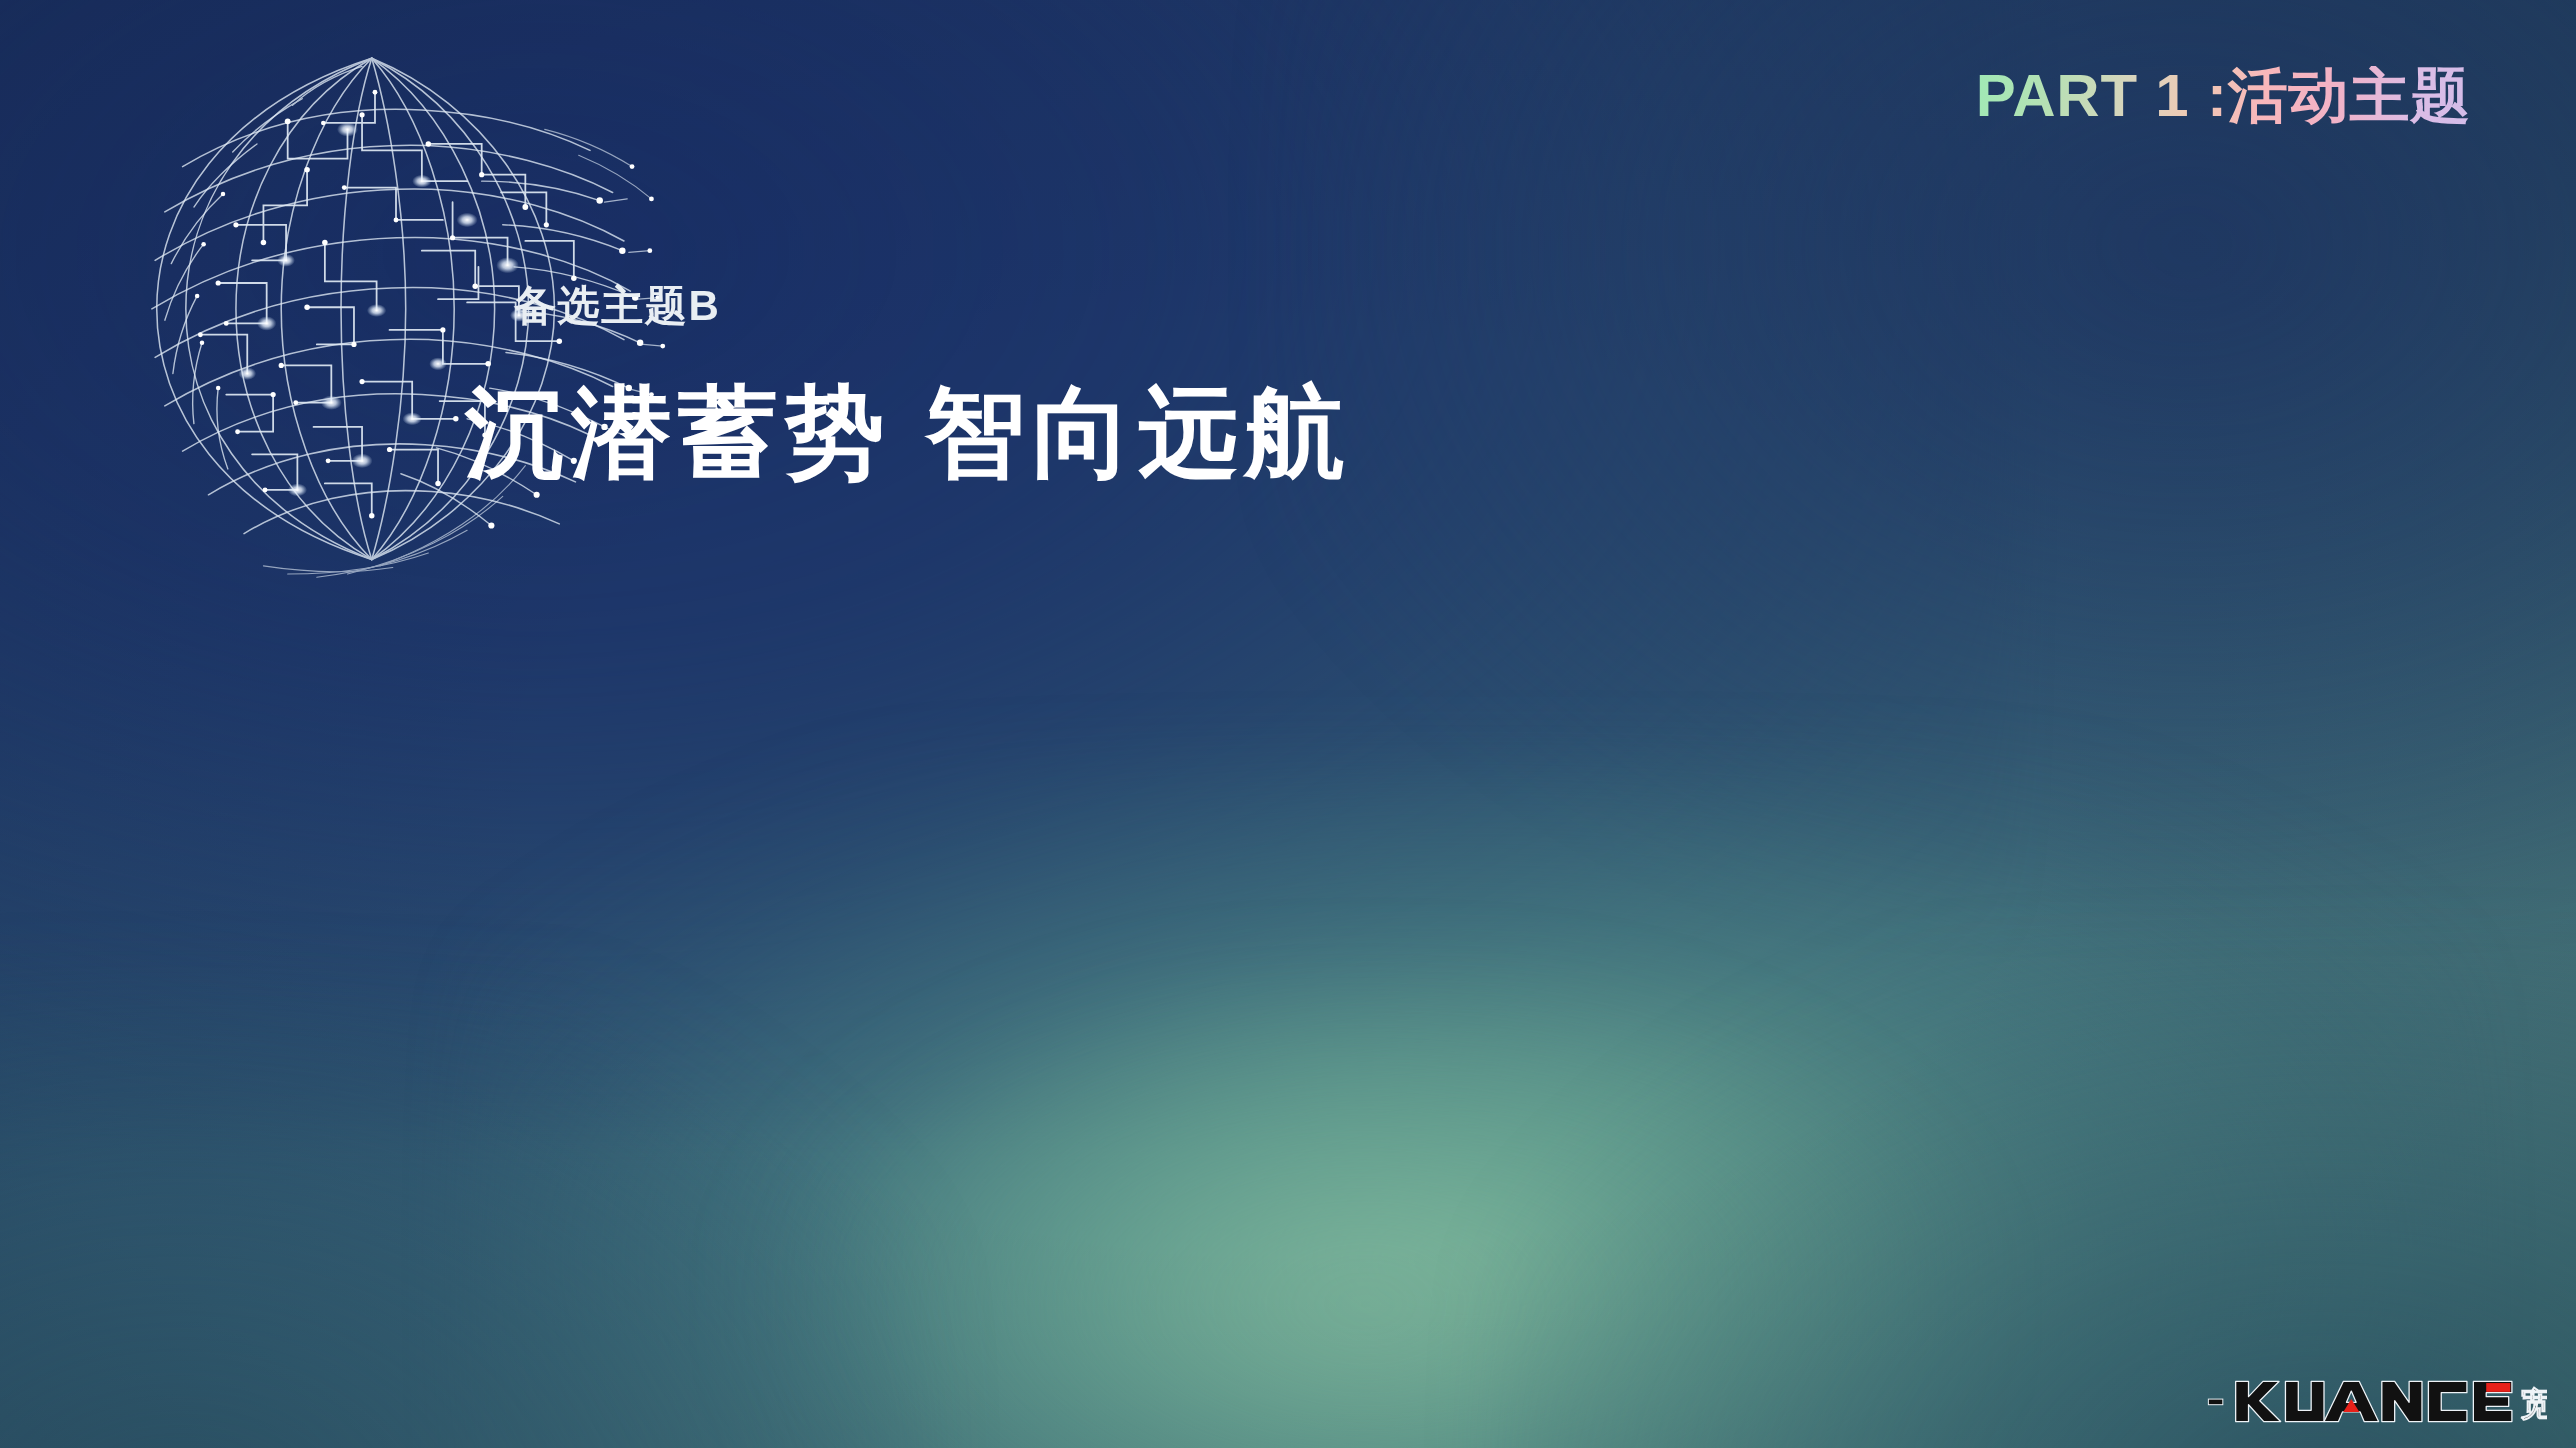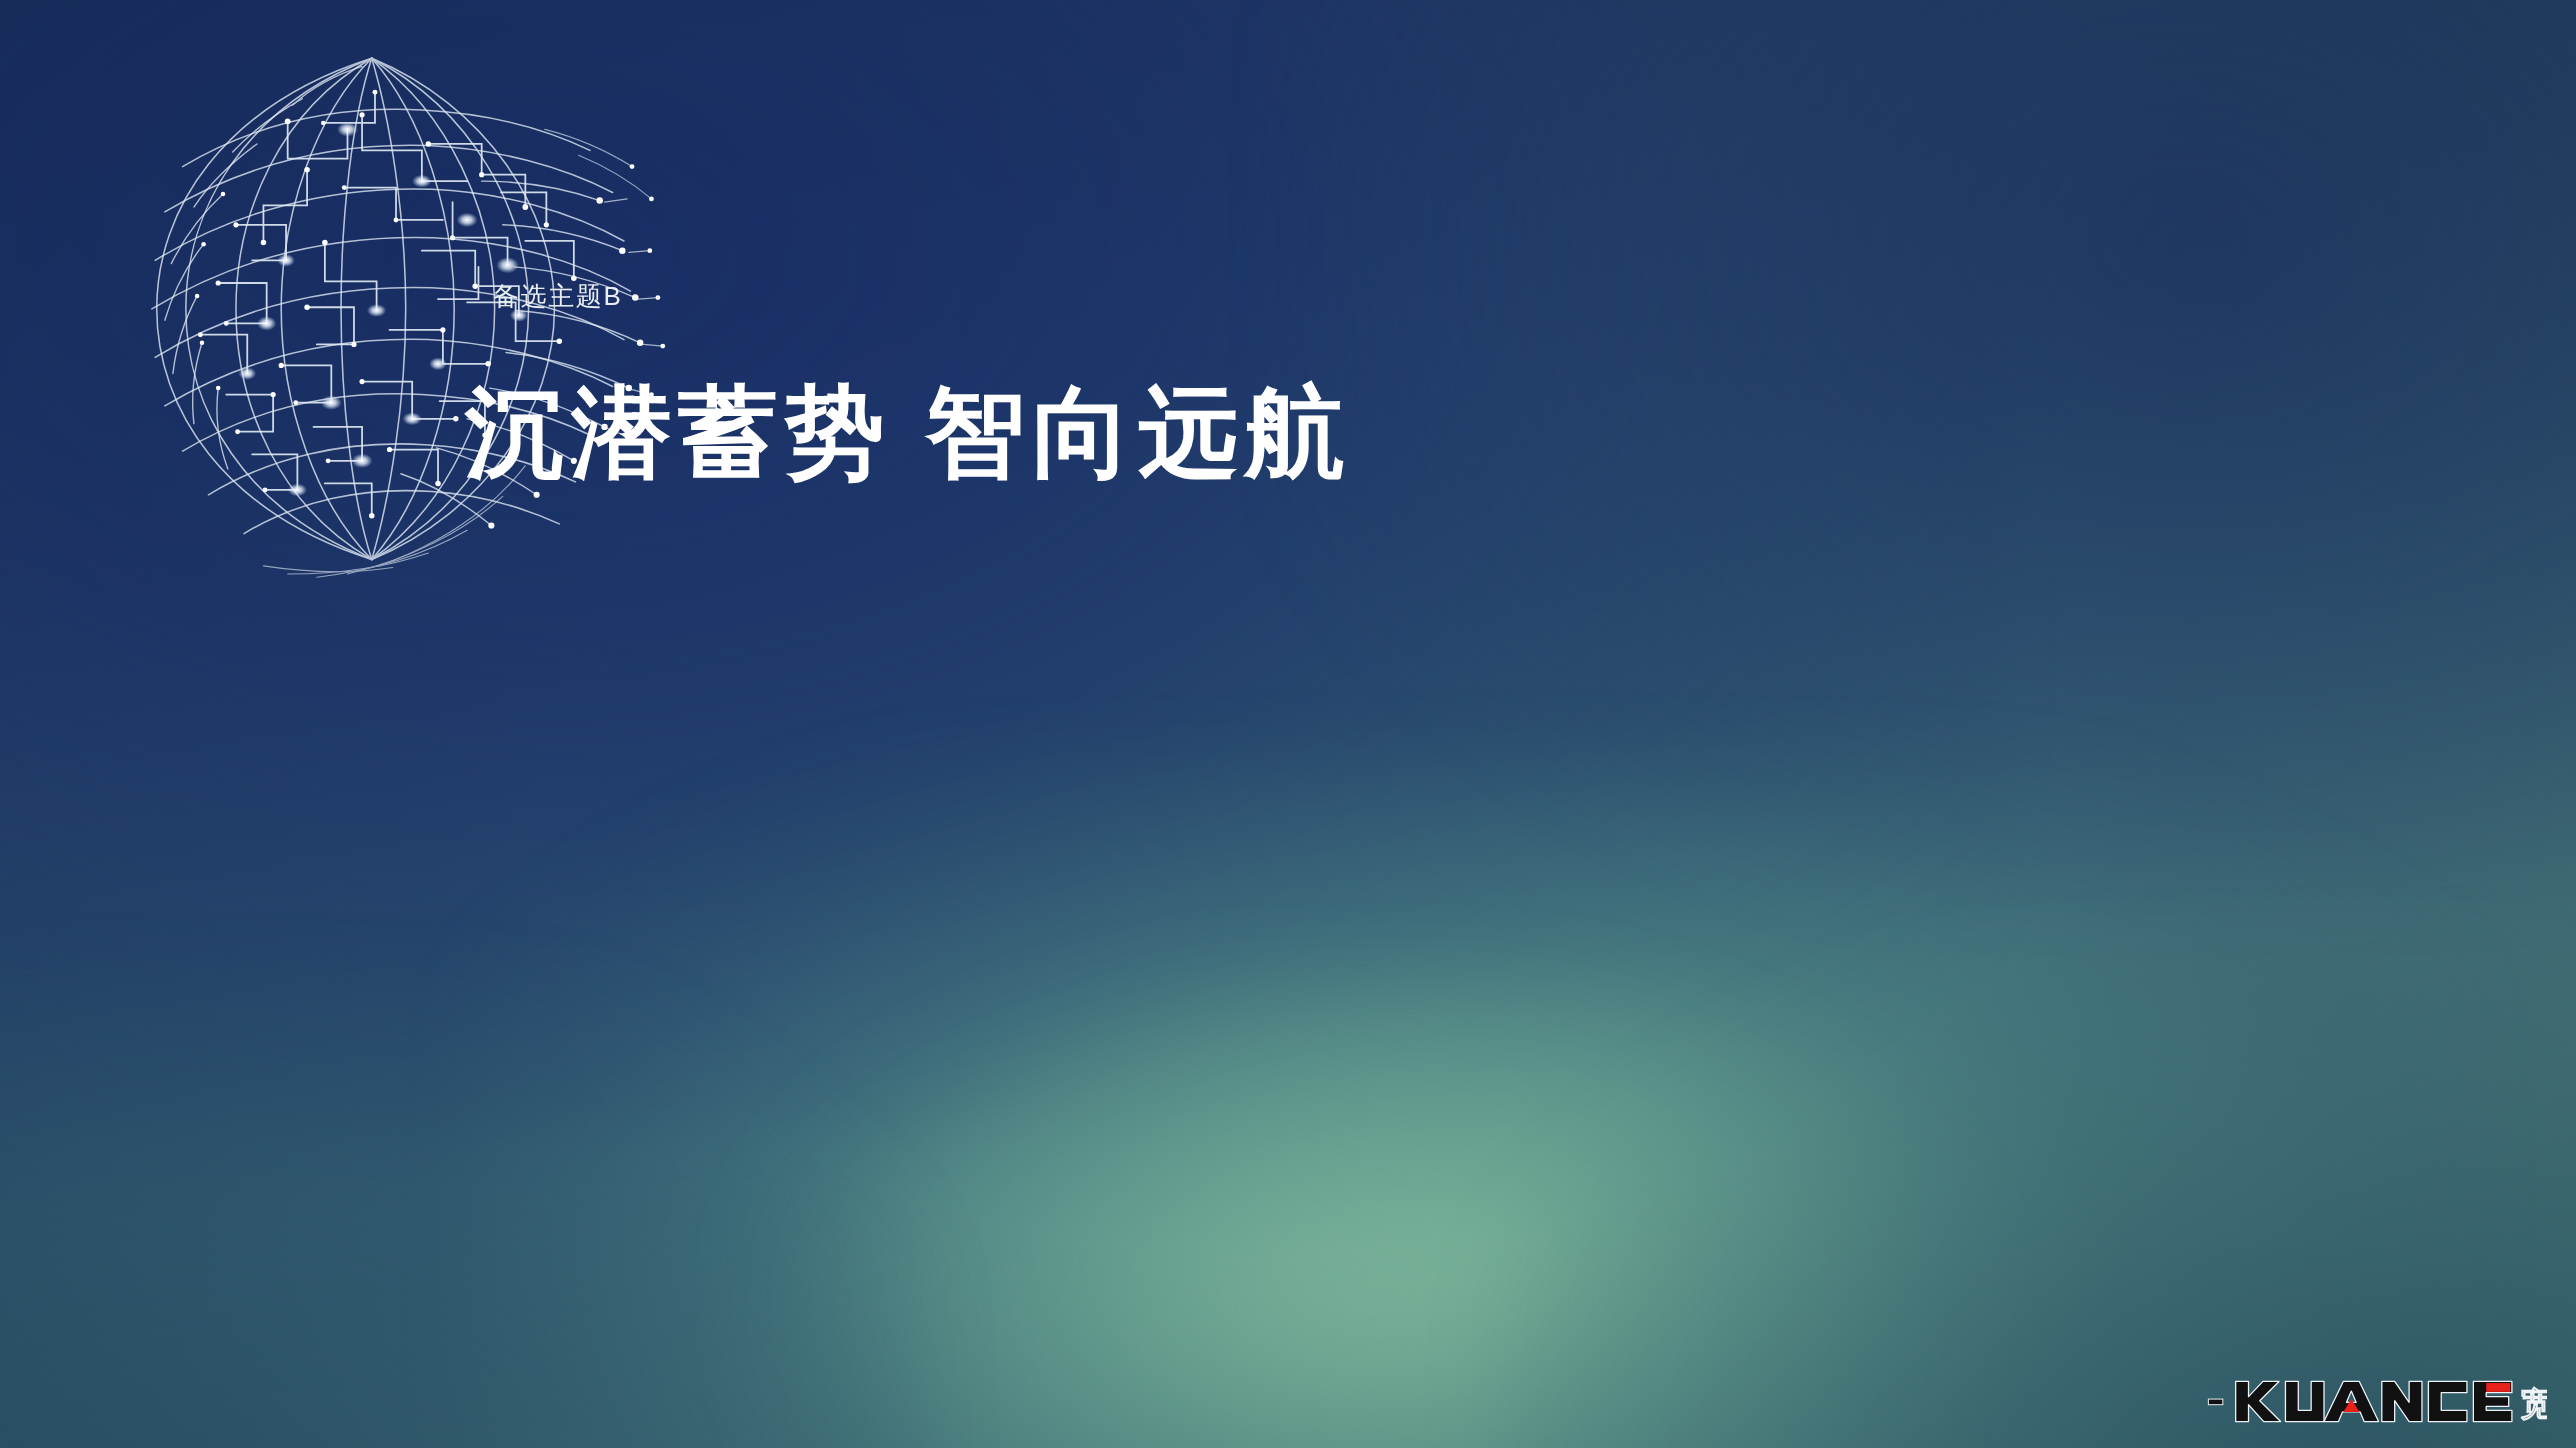--- a/index.html
+++ b/index.html
@@ -151,24 +151,24 @@
       #d3bce9 100%);
     -webkit-background-clip: text;
     background-clip: text;
     color: transparent;
     -webkit-text-fill-color: transparent;
   }
 
   
   .subtitle {
     position: absolute;
-    left: 493px;
+    left: 514px;
     top: 281px;
-    font-size: 26px;
-    font-weight: 400;
+    font-size: 42px;
+    font-weight: 700;
     color: #e9eef3;
     letter-spacing: 1.6px;
     line-height: 1.2;
   }
   .headline {
     position: absolute;
     left: 465px;
     top: 367px;
     font-size: 100px;
     font-weight: bold;
@@ -397,20 +397,21 @@
           <circle cx="122" cy="292" r="2.8"></circle>
           <circle cx="114" cy="356" r="2.8"></circle>
           <circle cx="120" cy="414" r="2.8"></circle>
           <circle cx="140" cy="470" r="2.8"></circle>
           <circle cx="652" cy="196" r="3"></circle>
         </g>
       </g>
     </svg>
   </div>
 
+  <div class="part-label">PART 1 :活动主题</div>
 
   <div class="subtitle">备选主题B</div>
 
   <div class="headline">沉潜蓄势 智向远航</div>
 
 
   <div class="logo">
     <svg width="340" height="53" viewBox="0 0 420 66" xmlns="http://www.w3.org/2000/svg" aria-hidden="true">
       <g>
         <rect x="0" y="30" width="18" height="7" fill="#111111" stroke="#f0f4f7" stroke-width="1.2"></rect>

